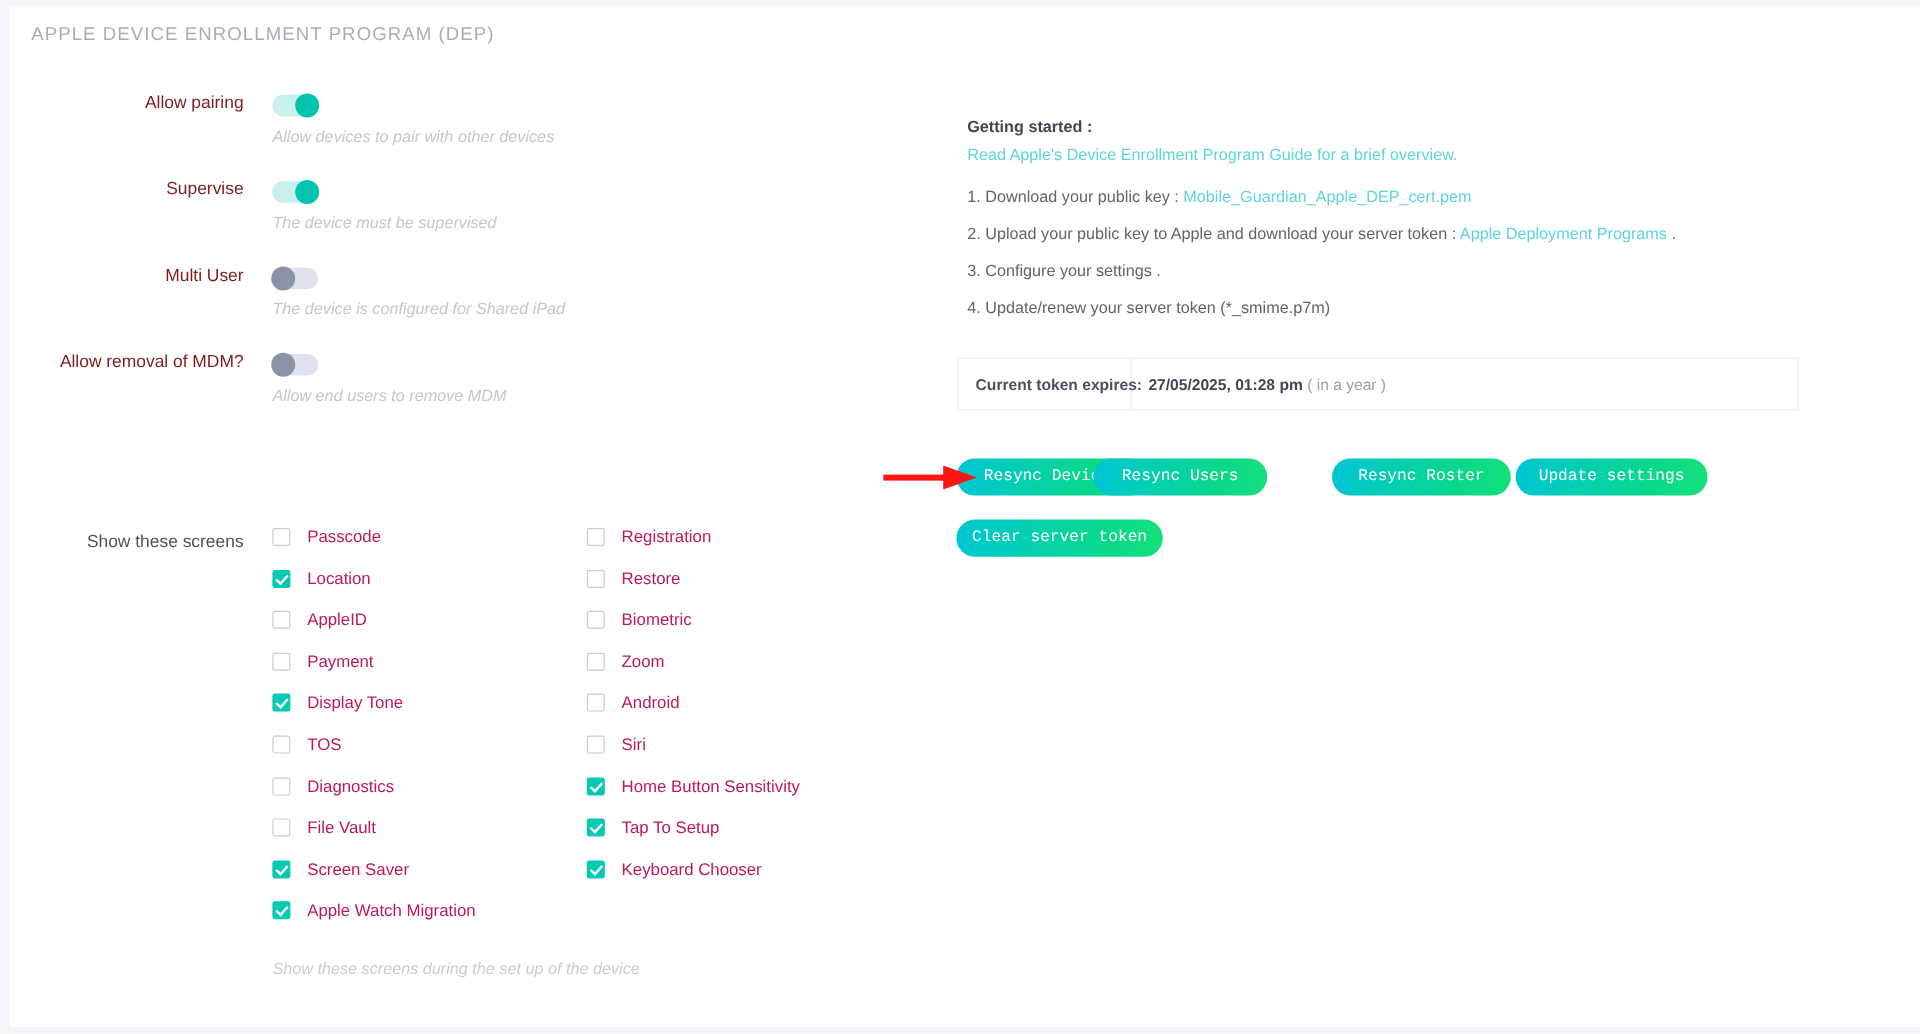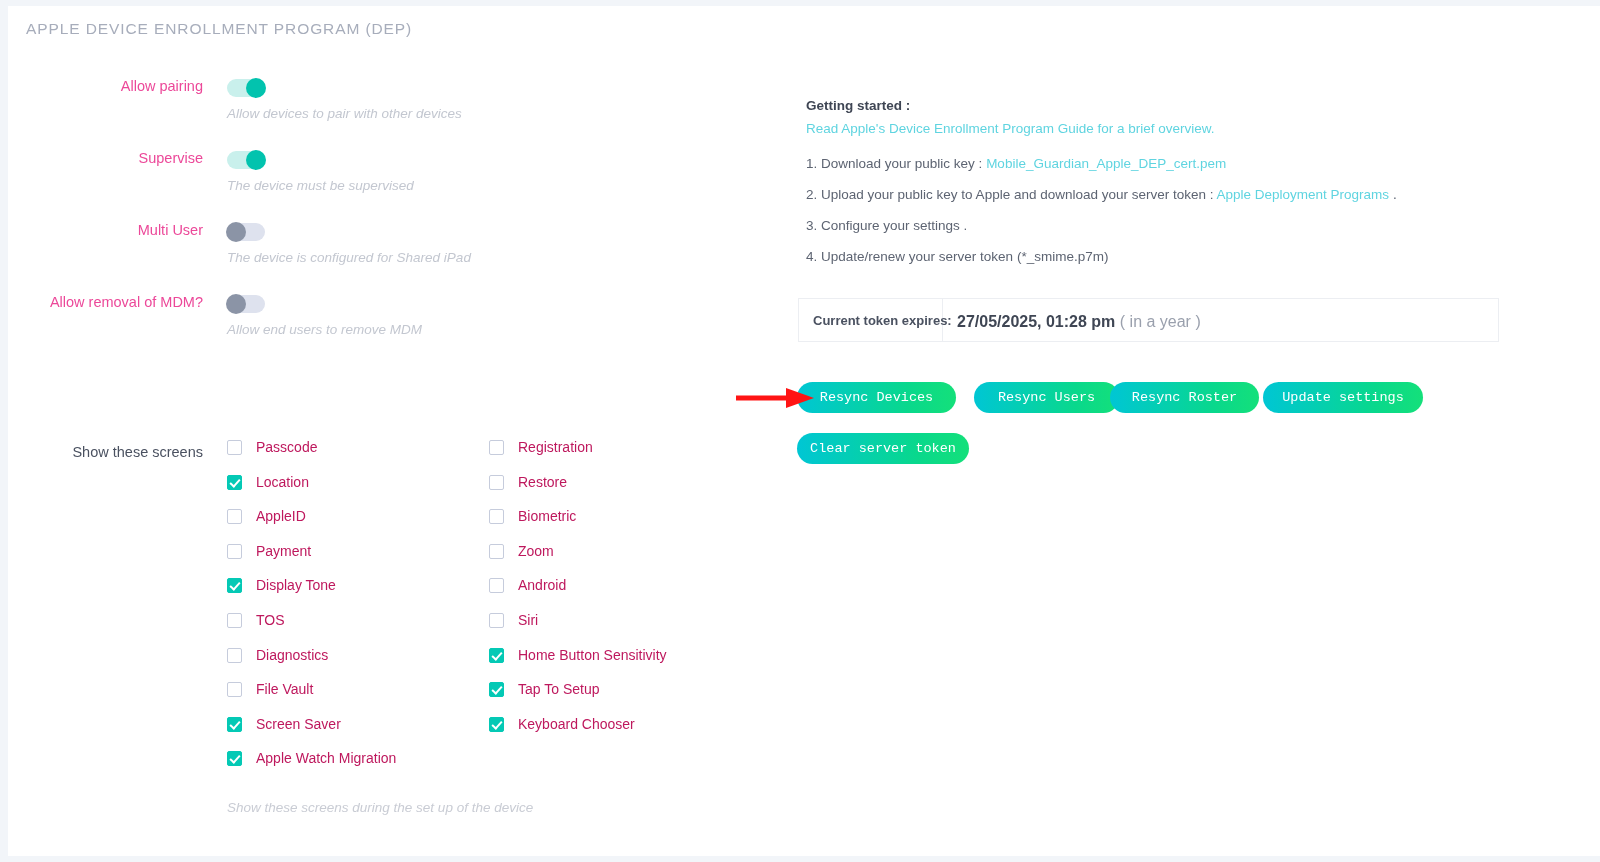--- a/index.html
+++ b/index.html
@@ -47,21 +47,21 @@
     position: relative;
     height: 72px;
   }
   .toggle-row .row-label {
     position: absolute;
     left: 0;
     top: 6px;
     width: 195px;
     text-align: right;
     font-size: 14.5px;
-    color: #ec4899;
+    color: #7f1d1d;
     white-space: nowrap;
   }
   .switch {
     position: absolute;
     left: 219px;
     top: 7px;
     width: 38px;
     height: 18px;
     border-radius: 9px;
     cursor: pointer;
@@ -224,41 +224,41 @@
     top: 14px;
     font-size: 13px;
     font-weight: bold;
     color: #4a5160;
     white-space: nowrap;
   }
   .token-right {
     position: absolute;
     left: 158px;
     top: 14px;
-    font-size: 16px;
+    font-size: 13px;
     white-space: nowrap;
   }
   .token-right .val { font-weight: bold; color: #3f4654; }
   .token-right .rel { color: #9aa0ad; font-weight: normal; }
 
   
   .btn {
     position: absolute;
     height: 31px;
     border-radius: 16px;
     border: none;
     color: #ffffff;
     font-size: 13.5px;
     font-family: Liberation Mono, monospace;
     background: linear-gradient(to right, #00c6d4 0%, #09d88c 70%, #14e07a 100%);
     cursor: pointer;
     padding: 0;
   }
   #btn-resync-devices { left: 789px; top: 376px; width: 159px; }
-  #btn-resync-users   { left: 966px; top: 376px; width: 145px; }
+  #btn-resync-users   { left: 903px; top: 376px; width: 145px; }
   #btn-resync-roster  { left: 1102px;top: 376px; width: 149px; }
   #btn-update-settings{ left: 1255px;top: 376px; width: 160px; }
   #btn-clear-token    { left: 789px; top: 427px; width: 172px; }
 
   
   .arrow-anno {
     position: absolute;
     left: 728px;
     top: 382px;
     width: 80px;

